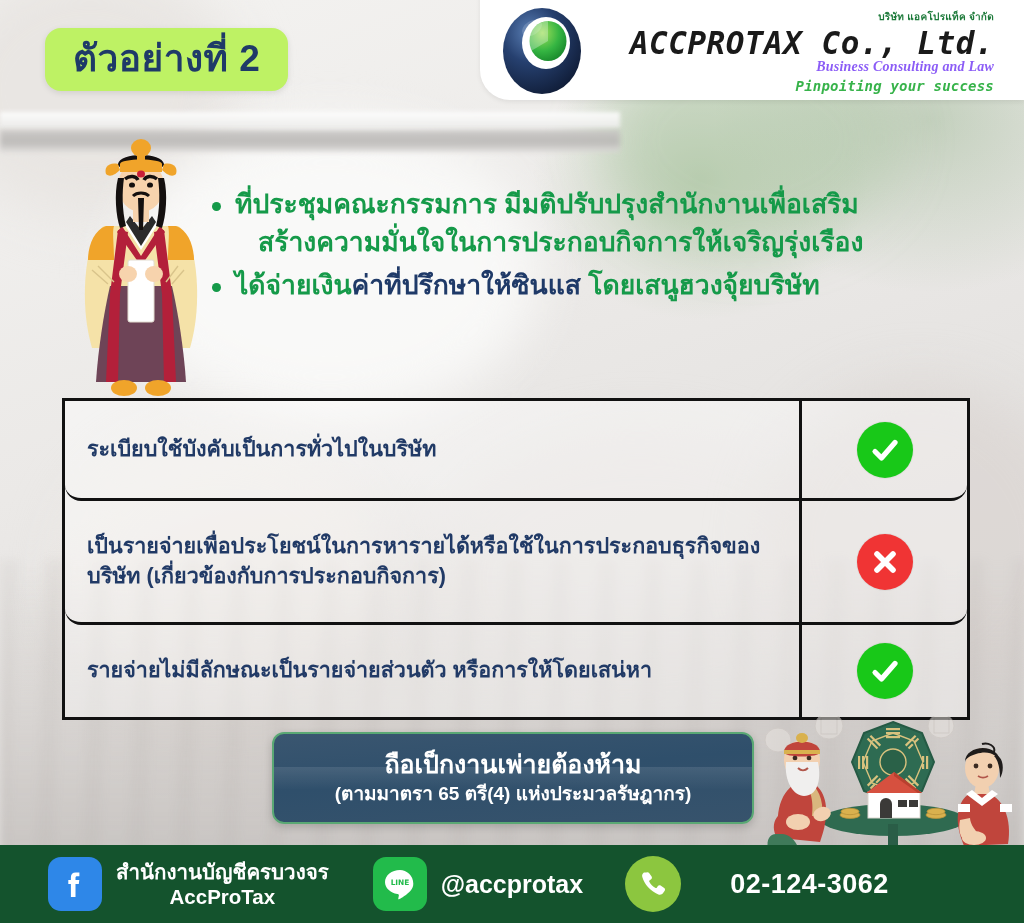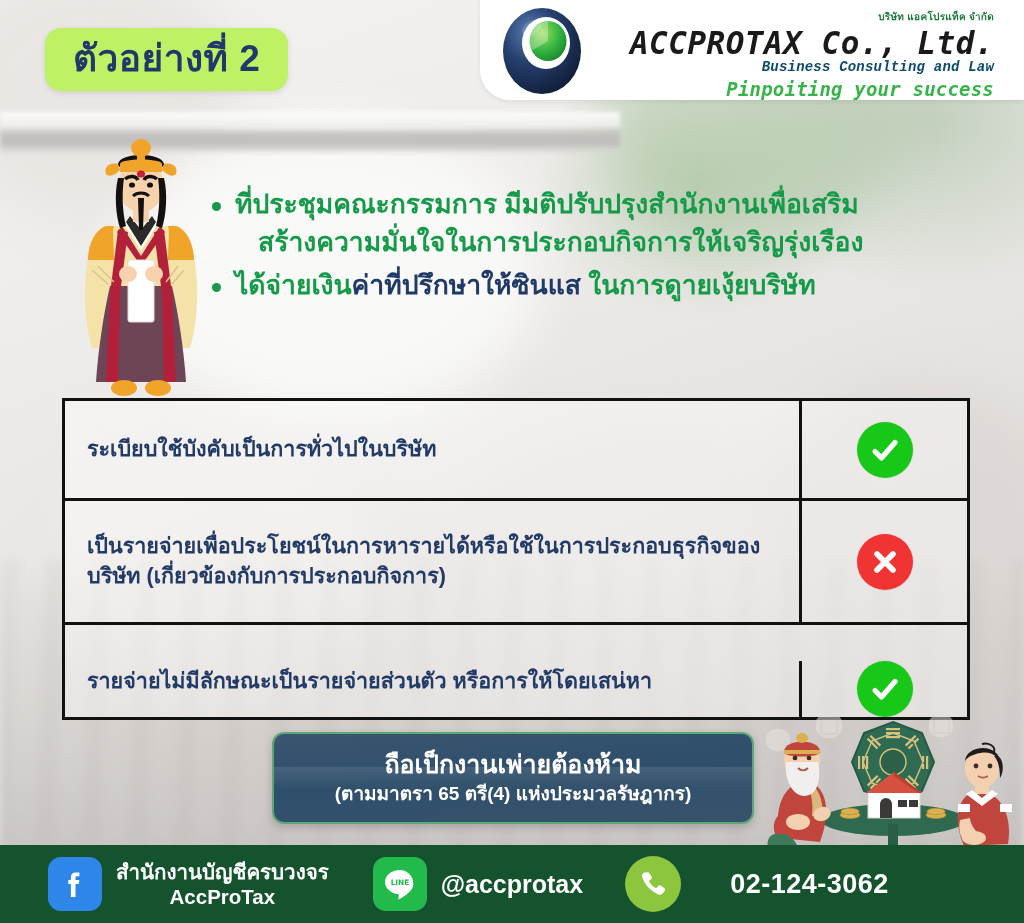--- a/index.html
+++ b/index.html
@@ -77,27 +77,27 @@
     font-size:10px; font-weight:700; color:#1d7a3a; letter-spacing:.3px;
   }
   .logo-main {
     position:absolute; right:2px; top:18px;
     font-size:31px; font-weight:700; font-style:italic;
     color:#1a1a1a; letter-spacing:.5px; white-space:nowrap;
     font-family:"DejaVu Sans Mono",monospace;
   }
   .logo-sub {
     position:absolute; right:2px; top:52px;
-    font-size:14px; font-weight:700; font-style:italic; color:#0c4a6e;
+    font-size:14px; font-weight:700; font-style:italic; color:#8b5cf6;
     letter-spacing:.2px; white-space:nowrap;
-    font-family:Liberation Mono, monospace;
+    font-family:Liberation Serif, serif;
   }
   .logo-tag {
     position:absolute; right:2px; top:71px;
-    font-size:19px; font-weight:700; font-style:italic; color:#37b34a;
+    font-size:14px; font-weight:700; font-style:italic; color:#37b34a;
     letter-spacing:.2px; white-space:nowrap;
     font-family:"DejaVu Sans Mono",monospace;
   }
 
   
   .bullets { position:absolute; left:212px; top:186px; width:800px; }
   .bullet-row { display:flex; align-items:flex-start; margin-bottom:6px; }
   .bullet-dot {
     flex:0 0 auto; width:9px; height:9px; border-radius:50%;
     background:#159a49; margin:16px 14px 0 0;
@@ -105,34 +105,34 @@
   .bullet-body { font-size:26.5px; font-weight:700; line-height:1.42; color:#159a49; }
   .bullet-body .navy { color:#1f3a68; }
   .bullet-line2 { padding-left:23px; }
 
   
   .table {
     position:absolute; left:62px; top:398px; width:908px;
     border:3px solid #111; border-collapse:collapse;
     background:rgba(255,255,255,.42);
   }
-  .trow { display:flex; border-bottom:3px solid #111; }
+  .trow { display:flex; border-bottom:3px solid #111;border-radius:16px; }
   .trow:last-child { border-bottom:none; }
   .tcell-text {
     flex:1 1 auto; padding:20px 22px;
     display:flex; align-items:center;
     font-size:21.5px; font-weight:700; line-height:1.38; color:#213a66;
   }
   .tcell-mark {
     flex:0 0 168px; border-left:3px solid #111;
     display:flex; align-items:center; justify-content:center;
   }
   .row-h1 { min-height:100px; }
   .row-h2 { min-height:124px; }
-  .row-h3 { min-height:92px;align-items:flex-end; }
+  .row-h3 { min-height:92px; }
   .mark {
     width:56px; height:56px; border-radius:50%;
     display:flex; align-items:center; justify-content:center;
     position:relative;
   }
   .mark.ok  { background:#18c818; box-shadow:0 0 0 1px rgba(0,0,0,.04); }
   .mark.no  { background:#f03434; box-shadow:0 0 0 1px rgba(0,0,0,.04); }
   .mark svg { display:block; }
 
   
@@ -293,21 +293,21 @@
     <div class="bullet-row">
       <span class="bullet-dot"></span>
       <span class="bullet-body">
         <span>ที่ประชุมคณะกรรมการ มีมติปรับปรุงสำนักงานเพื่อเสริม</span>
         <span class="bullet-line2" style="display:block">สร้างความมั่นใจในการประกอบกิจการให้เจริญรุ่งเรือง</span>
       </span>
     </div>
 
     <div class="bullet-row">
       <span class="bullet-dot"></span>
-      <span class="bullet-body"><span>ได้จ่ายเงิน</span><span class="navy">ค่าที่ปรึกษาให้ซินแส</span><span> ในการดูายเงุ้ยบริษัท</span></span>
+      <span class="bullet-body"><span>ได้จ่ายเงิน</span><span class="navy">ค่าที่ปรึกษาให้ซินแส</span><span> โดยเสนูฮวงจุ้ยบริษัท</span></span>
     </div>
 
   </div>
 
   <div class="table">
 
     <div class="trow row-h1">
       <div class="tcell-text">ระเบียบใช้บังคับเป็นการทั่วไปในบริษัท</div>
       <div class="tcell-mark">
         <span class="mark ok">

